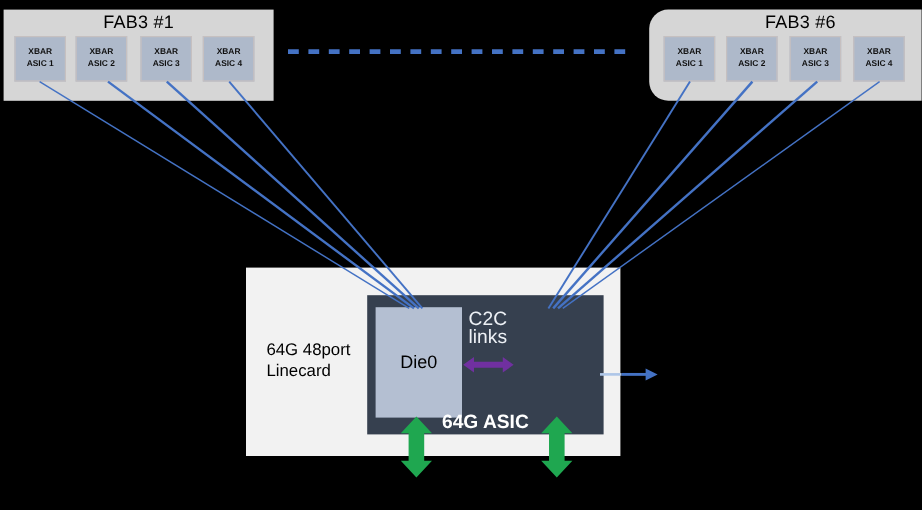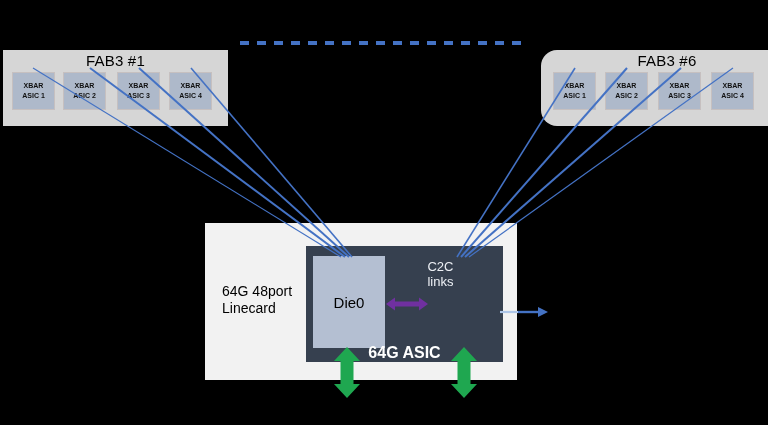--- a/index.html
+++ b/index.html
@@ -12,21 +12,21 @@
     --die-fill:#b4bfd2;
     --purple:#7030a0;
     --green:#1fa750;
   }
   html,body{margin:0;padding:0;}
   body{
     width:768px;height:425px;position:relative;overflow:hidden;
     background:#000;
     font-family:"Liberation Sans", sans-serif;
   }
-  .fab-panel{position:absolute;background:var(--panel-gray);margin-top:42px;}
+  .fab-panel{position:absolute;background:var(--panel-gray);}
   .fab-left{left:3px;top:8px;width:225px;height:76px;}
   .fab-right{left:541px;top:8px;width:252px;height:76px;border-radius:16px;}
   .fab-title{
     position:absolute;top:2px;left:0;right:0;text-align:center;
     font-size:15px;color:#000;letter-spacing:.2px;
   }
   .xbar-box{
     position:absolute;top:22px;width:43px;height:38px;box-sizing:border-box;
     background:var(--xbar-fill);border:1px solid #c6c0c0;
     display:flex;flex-direction:column;align-items:center;justify-content:center;
@@ -50,21 +50,21 @@
   }
   .die{
     position:absolute;top:10px;width:72px;height:92px;background:var(--die-fill);
     display:flex;align-items:center;justify-content:center;
     font-size:15px;color:#000;
   }
   .die-0{left:7px}
   .die-1{left:122px}
   .c2c-label{
     position:absolute;left:79px;top:13px;width:43px;text-align:center;
-    color:#edf0f5;font-size:13px;line-height:15px;padding-left:34px;
+    color:#edf0f5;font-size:16px;line-height:15px;
   }
   .asic-name{
     position:absolute;left:0;right:0;bottom:0;text-align:center;
     color:#fff;font-weight:700;font-size:16px;
   }
   .overlay{
     position:absolute;left:0;top:0;width:768px;height:425px;
     pointer-events:none;z-index:5;
   }
 </style>

